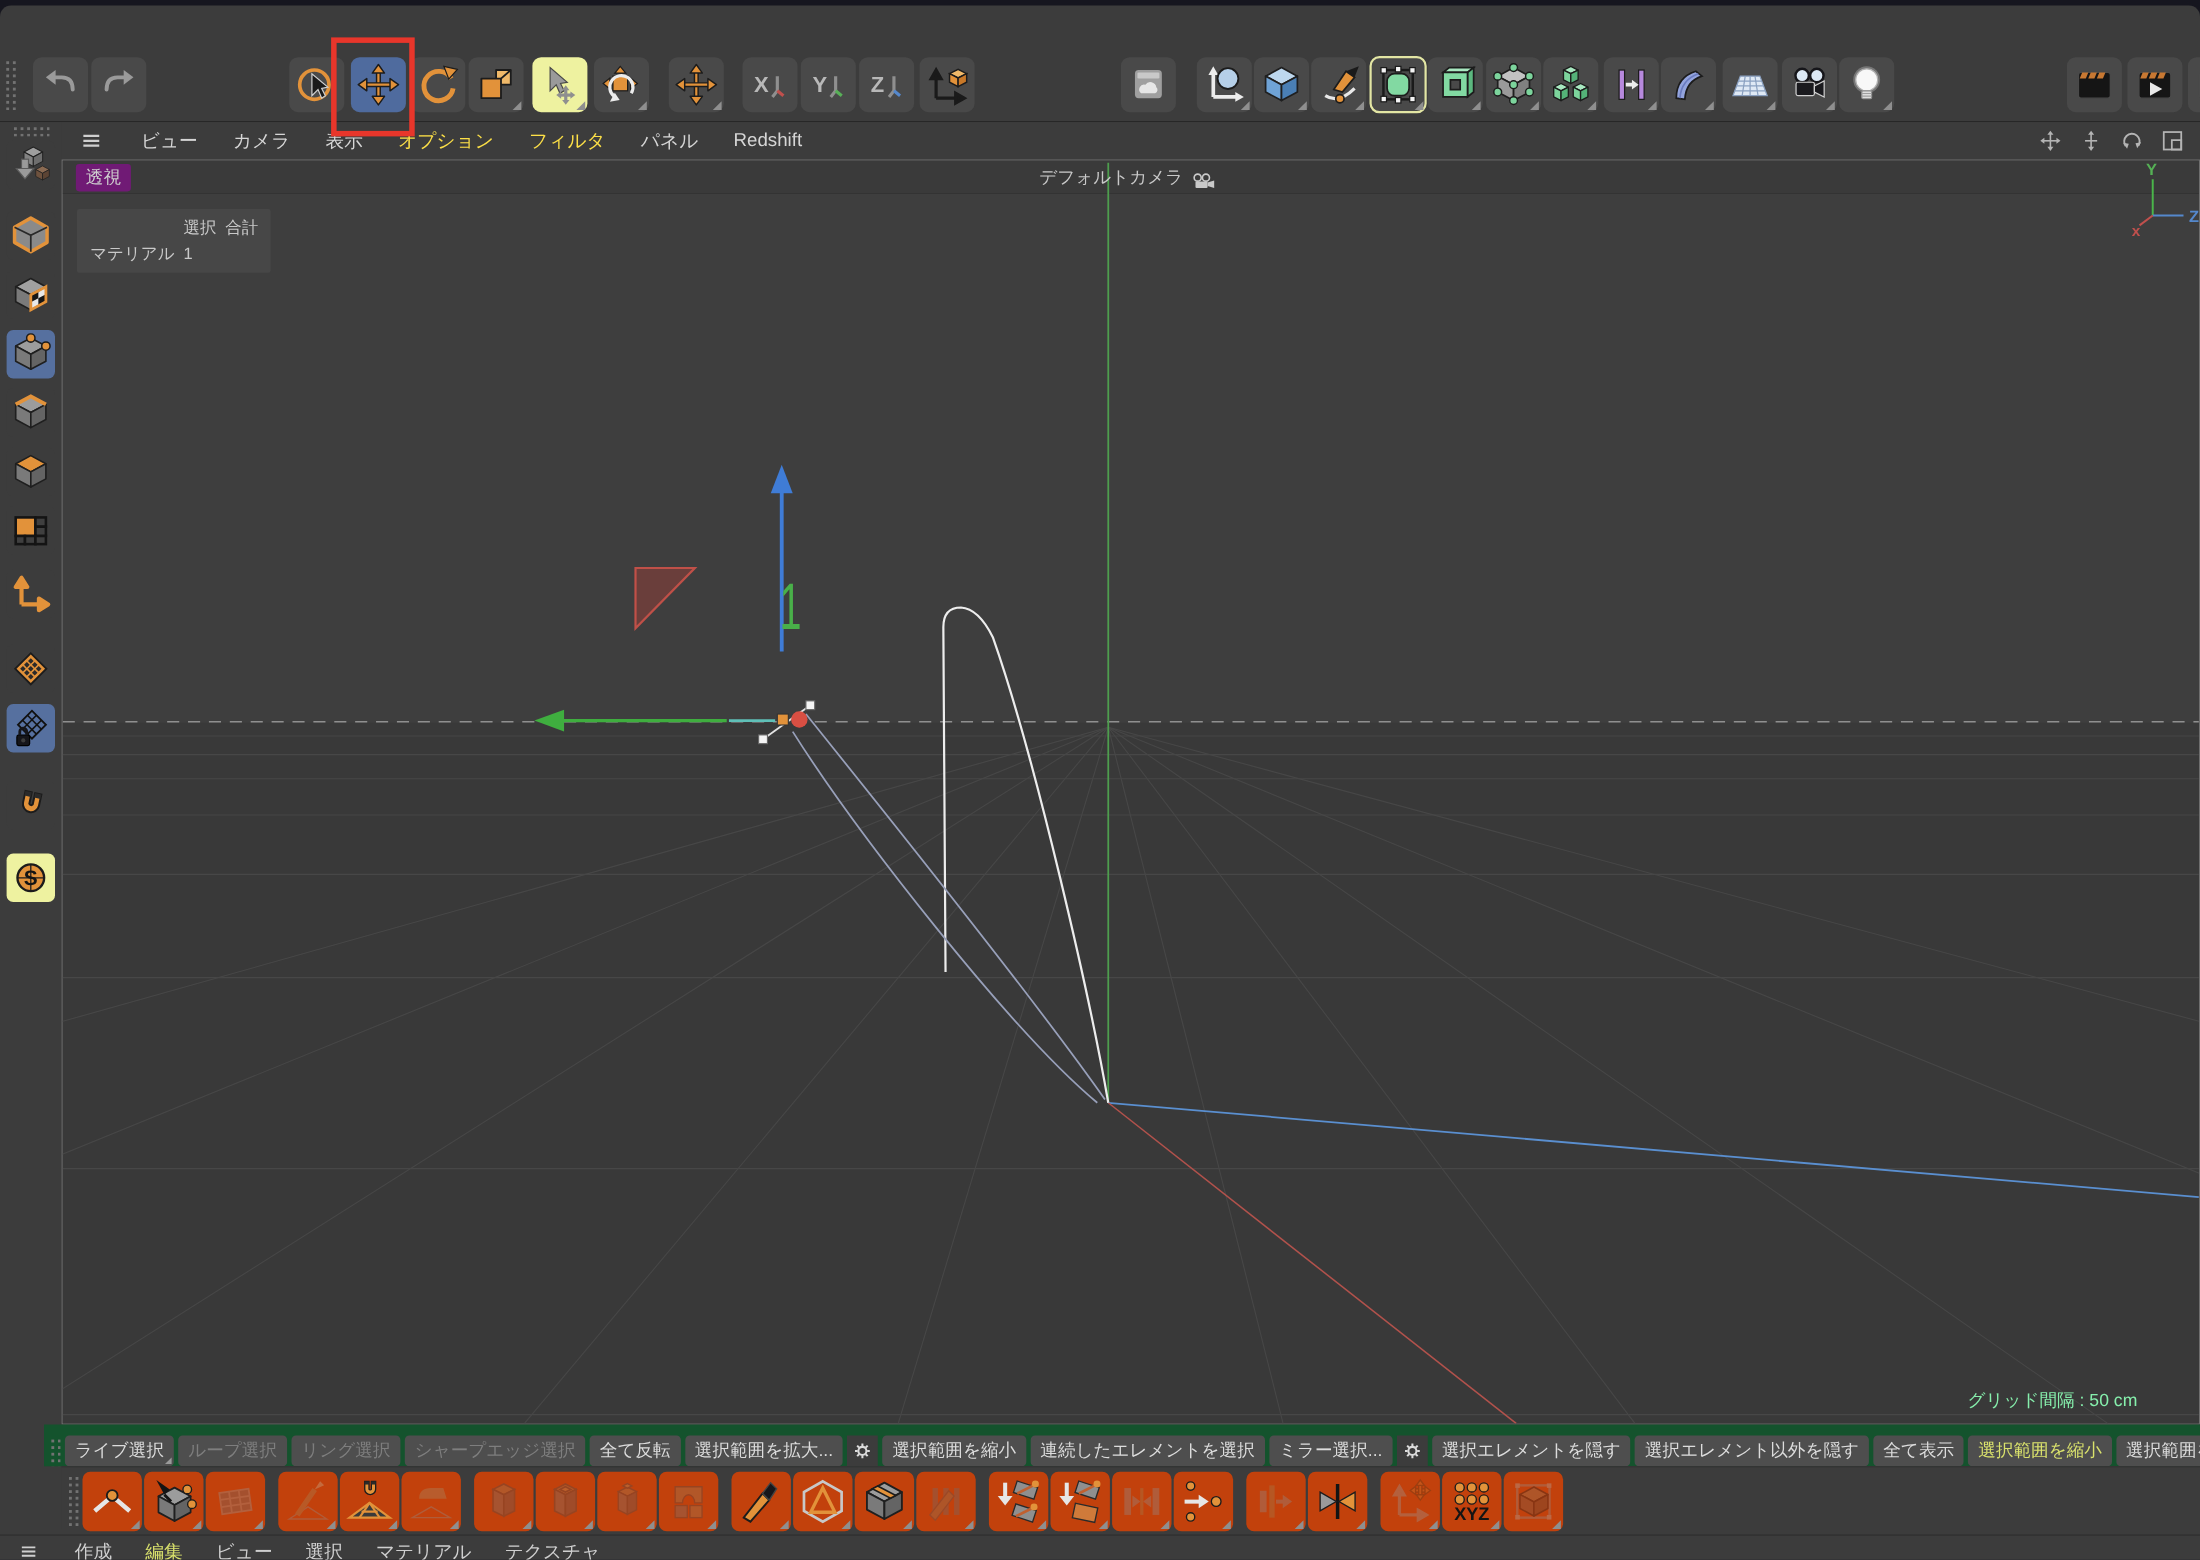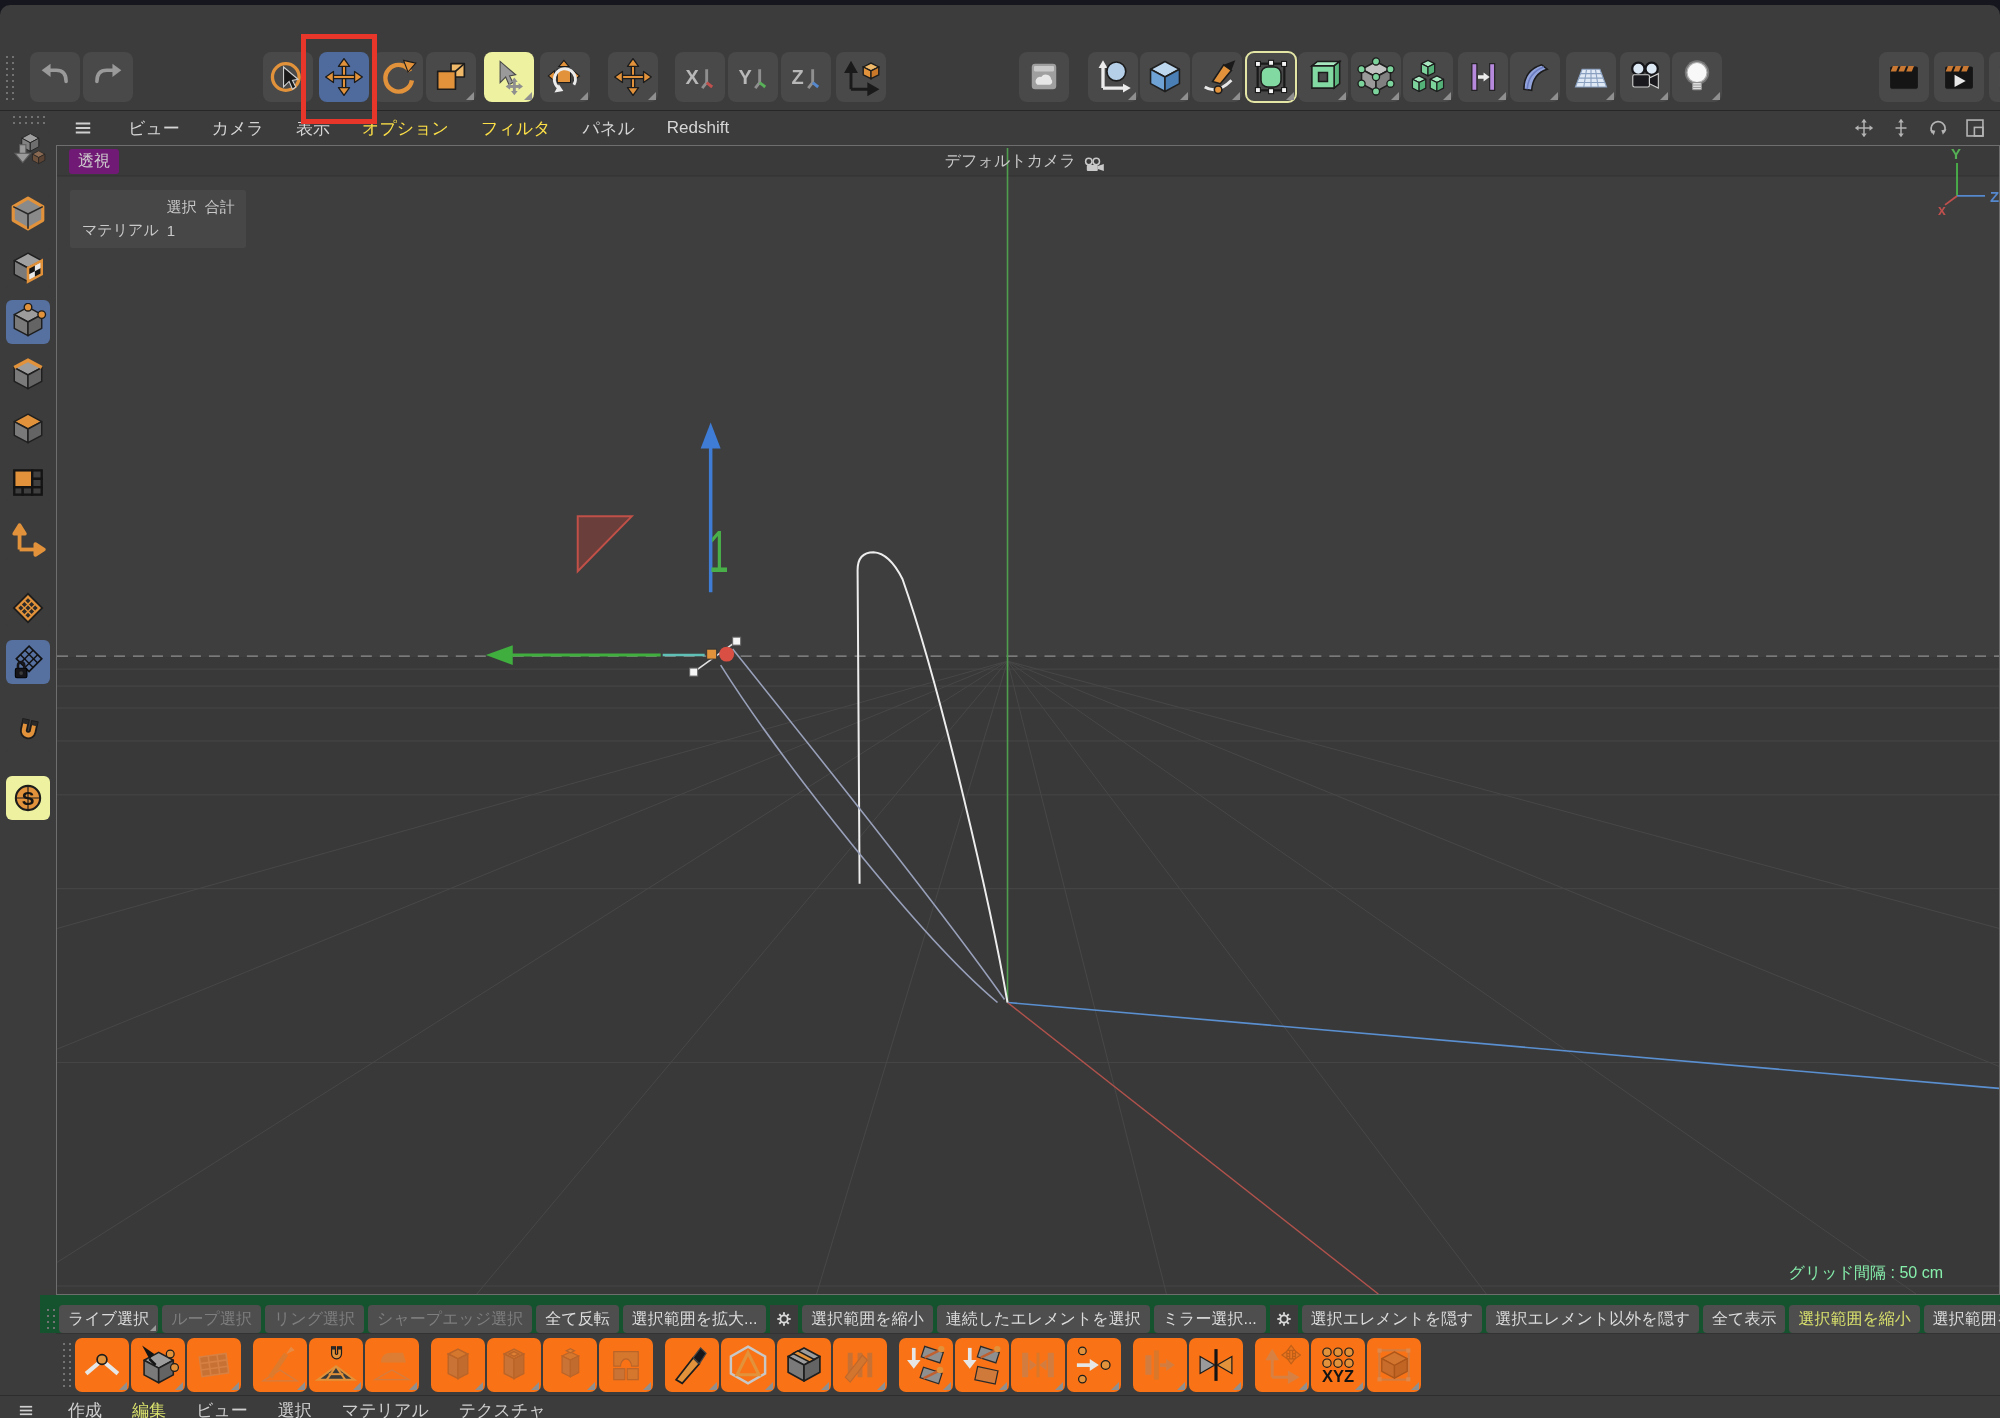--- a/index.html
+++ b/index.html
@@ -63,21 +63,21 @@
         display:flex;align-items:center;padding:0 9px;margin-left:4px;white-space:nowrap;position:relative}
   .cbtn.disabled{color:#7e7e7e}
   .cbtn.record{color:#d9e16c}
   .cbtn .corner{border-bottom-color:#9a9a9a;border-left-width:6px;border-bottom-width:6px}
   .gearbtn{width:28px;height:28px;flex:none;background:#3c3c3c;margin-left:4px;display:flex;
            align-items:center;justify-content:center}
   .gearbtn .icon{width:22px;height:22px;display:block}
   .toolrow{position:absolute;left:56px;top:1328px;right:0;height:62px;background:#3c3c3c;
            border-top:1px solid #333;display:flex;align-items:center;overflow:hidden}
   .tr-grip{width:12px;height:48px;margin-left:5px}
-  .trbtn{width:54px;height:54px;flex:none;background:#f97316;border-radius:7px;margin-left:2px;
+  .trbtn{width:54px;height:54px;flex:none;background:#c2410c;border-radius:7px;margin-left:2px;
          position:relative;display:flex;align-items:center;justify-content:center}
   .trbtn .icon{width:44px;height:44px;display:block}
   .trbtn.dim .icon{opacity:.35}
   .bottommenu{position:absolute;left:0;top:1390px;right:0;height:28px;background:#3c3c3c;
               border-top:1px solid #2d2d2d;display:flex;align-items:center}
   .bottommenu .burger{width:24px;height:17px;margin-left:14px;flex:none}
   .bmitem{color:#cfcfcf;font-size:17px;margin-left:30px;white-space:nowrap}
   .bmitem.hl{color:#d9e16c}
   
   .red-box{position:absolute;left:301px;top:34px;width:66px;height:80px;border:5px solid #e8362b;z-index:99}

